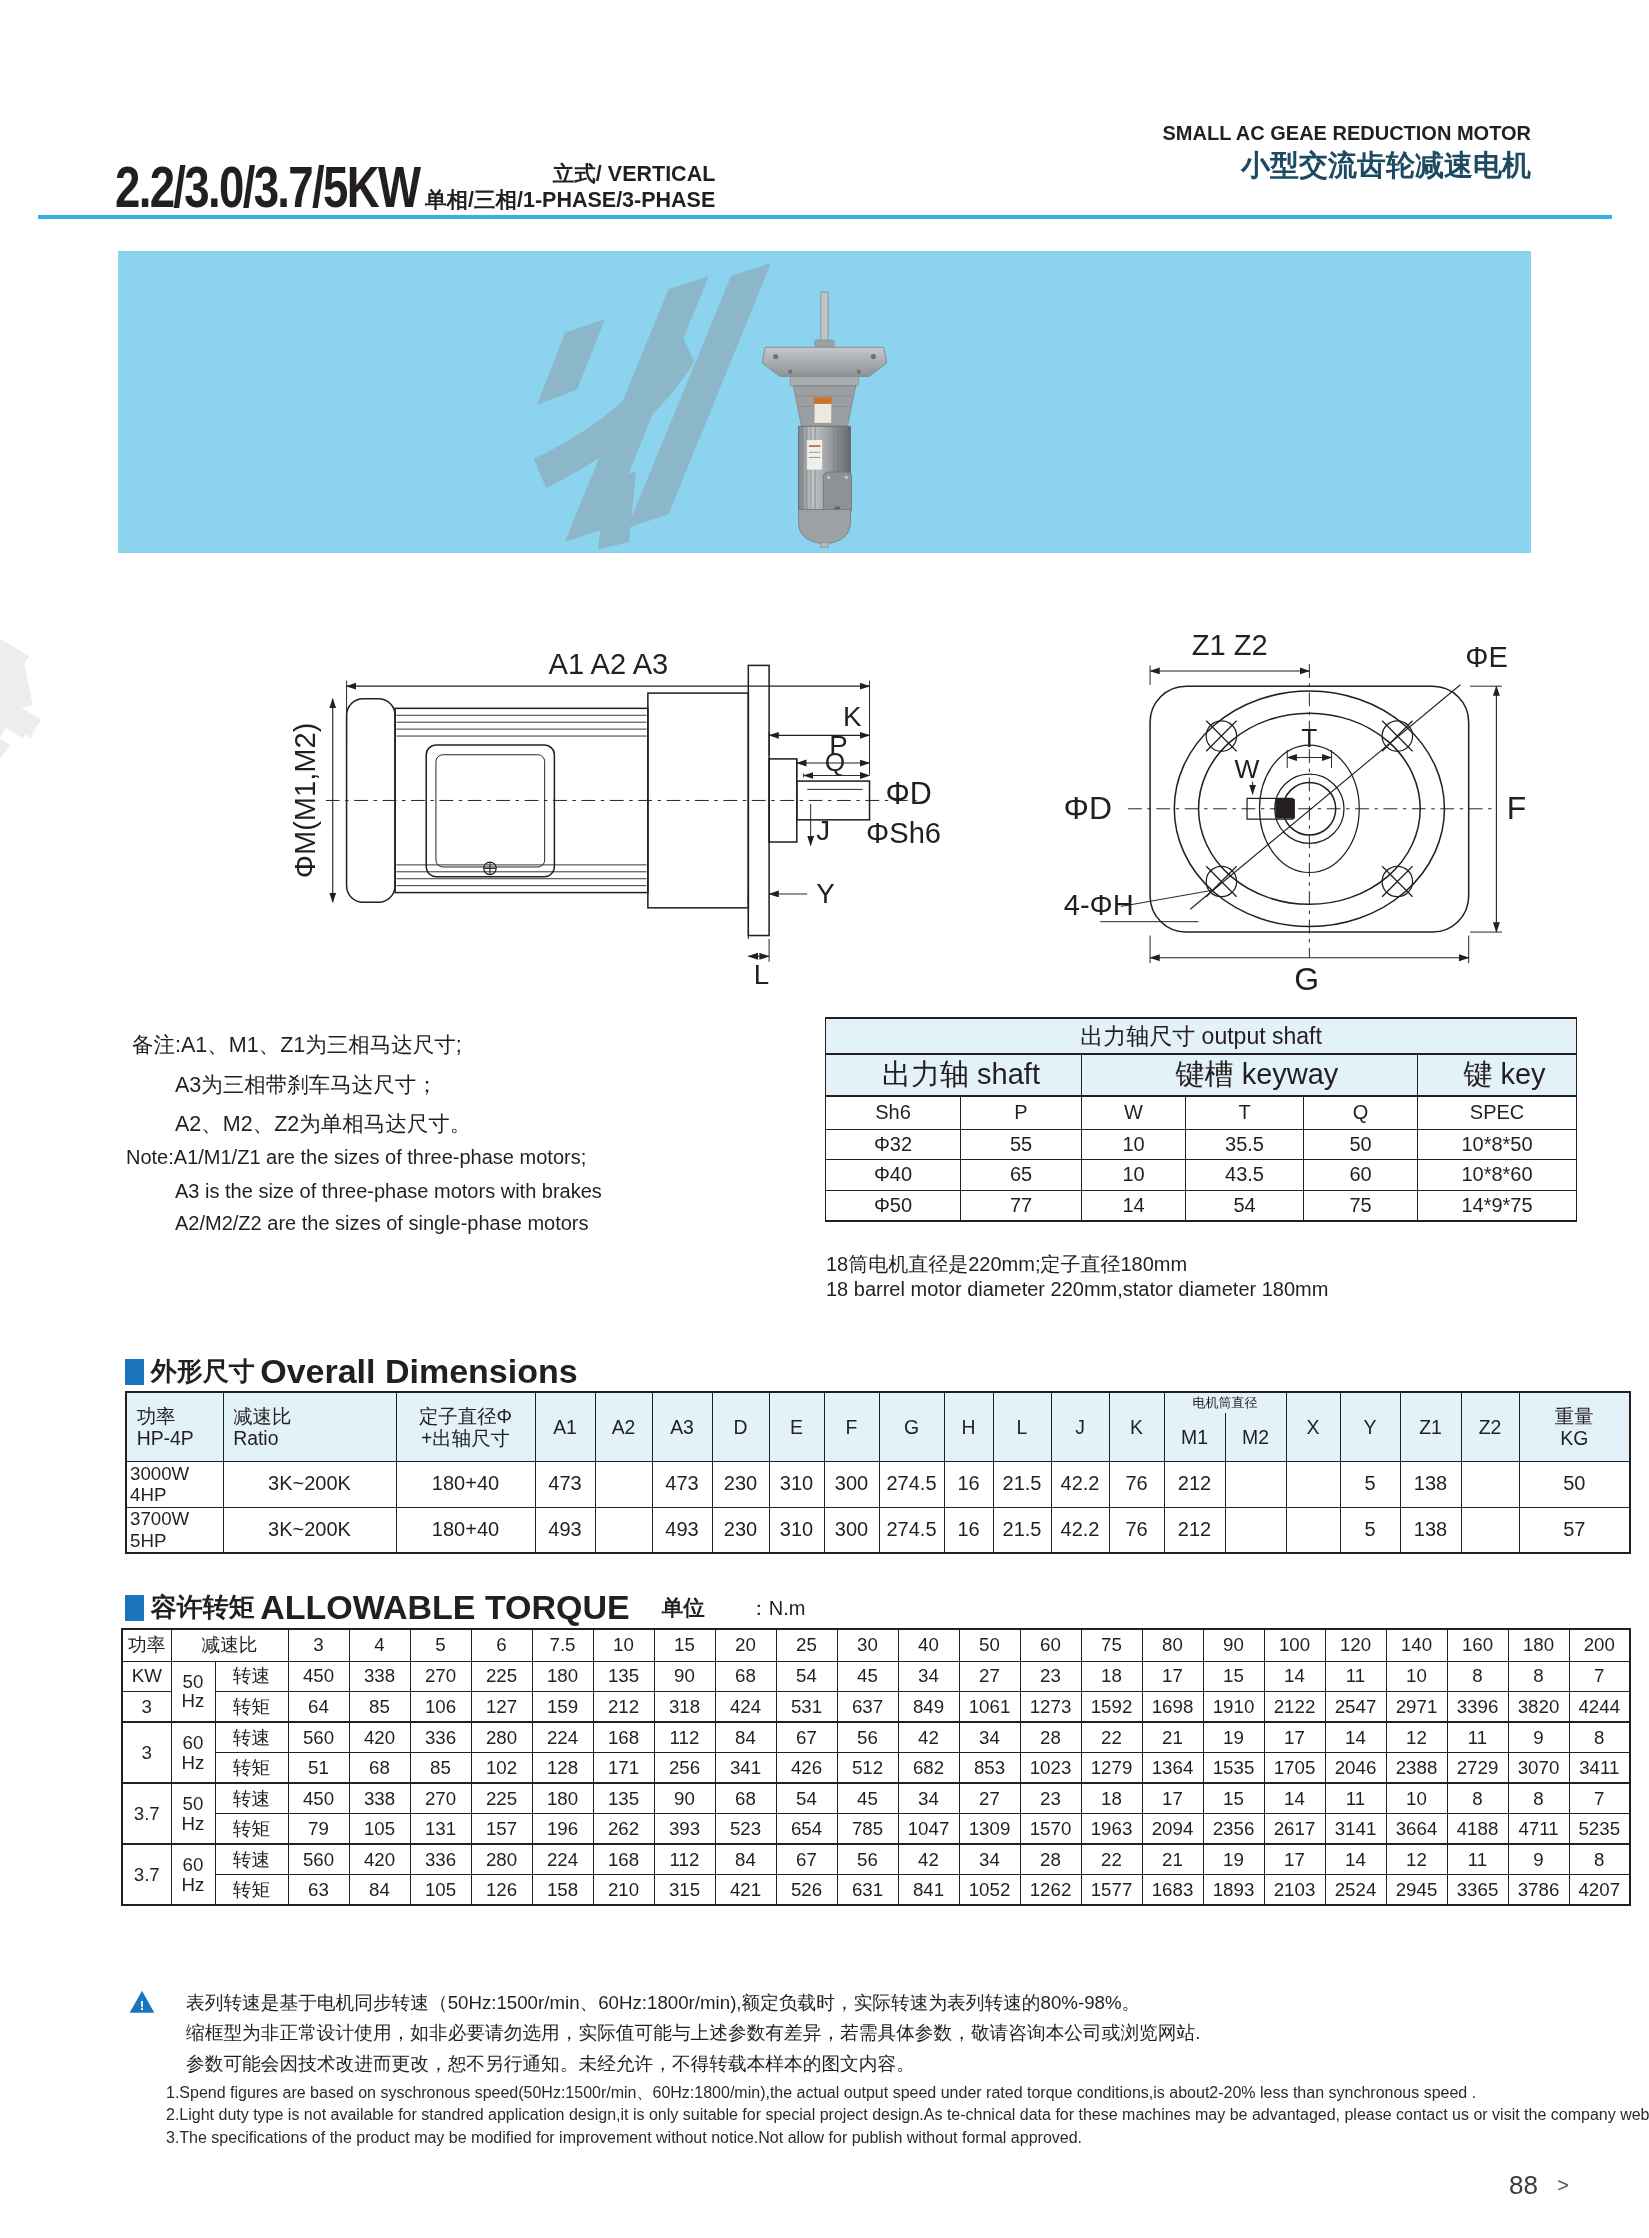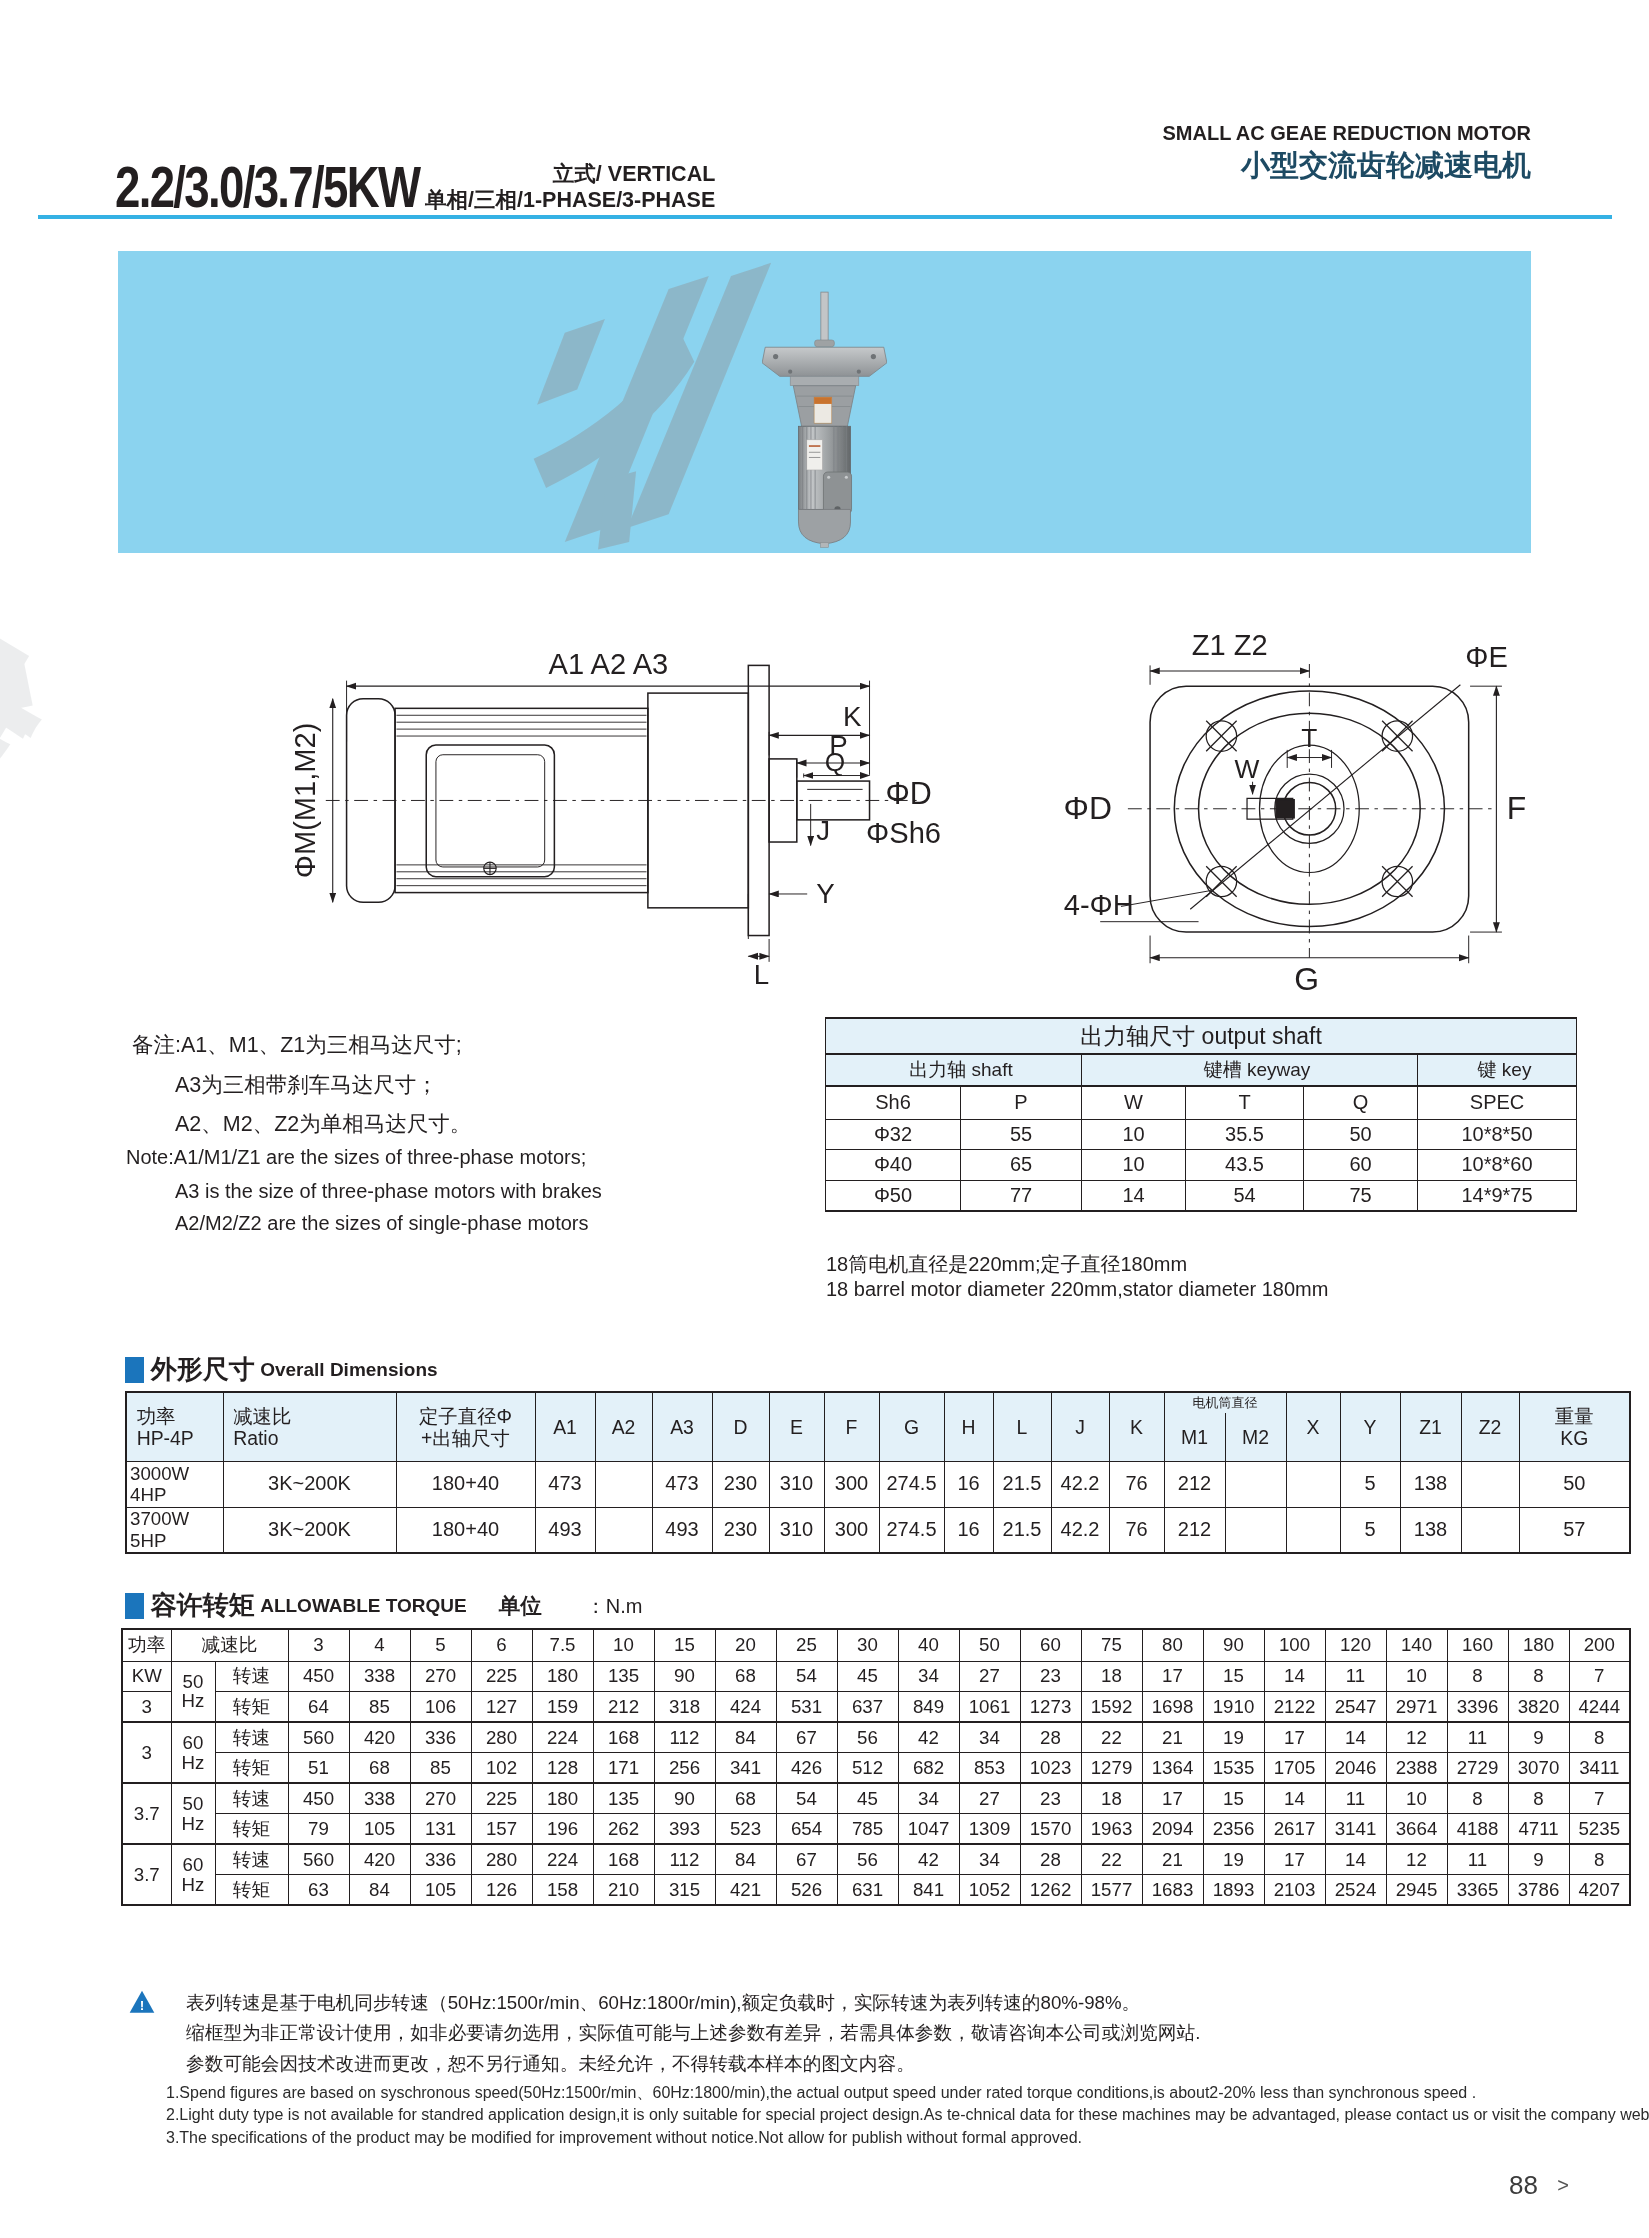--- a/index.html
+++ b/index.html
@@ -52,30 +52,30 @@
   
   table.sheet{position:absolute;border-collapse:collapse;table-layout:fixed;background:#fff;z-index:2;}
   table.sheet th,table.sheet td{
     border:1px solid var(--ink);text-align:center;vertical-align:middle;
     font-weight:normal;overflow:hidden;white-space:nowrap;
   }
 
   
   #shaft-table{left:825px;top:1017px;width:752px;border-top:2.8px solid var(--ink);border-bottom:2.8px solid var(--ink);}
   #shaft-table .sh-title{background:var(--tblhead);font-size:23px;height:36px;border-bottom:2.4px solid var(--ink);}
-  #shaft-table .sh-group{background:var(--tblhead);font-size:19px;height:32px;border-bottom:2.4px solid var(--ink);padding-left:15px;}
+  #shaft-table .sh-group{background:var(--tblhead);font-size:29px;height:32px;border-bottom:2.4px solid var(--ink);padding-left:15px;}
   #shaft-table .sh-col{font-size:20px;height:33px;border-bottom:1.7px solid var(--ink);}
   #shaft-table .sh-cell{font-size:20px;height:30.5px;}
   .shaft-note{position:absolute;left:826px;white-space:nowrap;font-size:20px;z-index:1;}
 
   
   .section-title{position:absolute;display:flex;align-items:center;z-index:1;}
   .section-title .sq{display:inline-block;width:18.7px;height:26px;background:var(--accent);margin-right:7px;}
   .section-title .t-cn{font-size:26px;font-weight:bold;}
-  .section-title .t-en{font-size:19px;font-weight:bold;margin-left:5.5px;}
+  .section-title .t-en{font-size:34px;font-weight:bold;margin-left:5.5px;}
   .section-title .unit{margin-left:32px;font-size:21.5px;font-weight:bold;}
   .section-title .unit .nm{font-weight:normal;font-size:20px;margin-left:44px;}
 
   
   #dims-table{left:125px;top:1391px;width:1504px;border:2.1px solid var(--ink);}
   #dims-table th{background:var(--tblhead);font-size:19.4px;line-height:22px;}
   #dims-table .dm-mini{font-size:13px;height:21px;border-bottom:none;line-height:14px;}
   #dims-table .dm-under{border-top:none;}
   #dims-table .dm-h{height:69px;}
   #dims-table .dm-left{text-align:left;padding-left:9.7px;}

